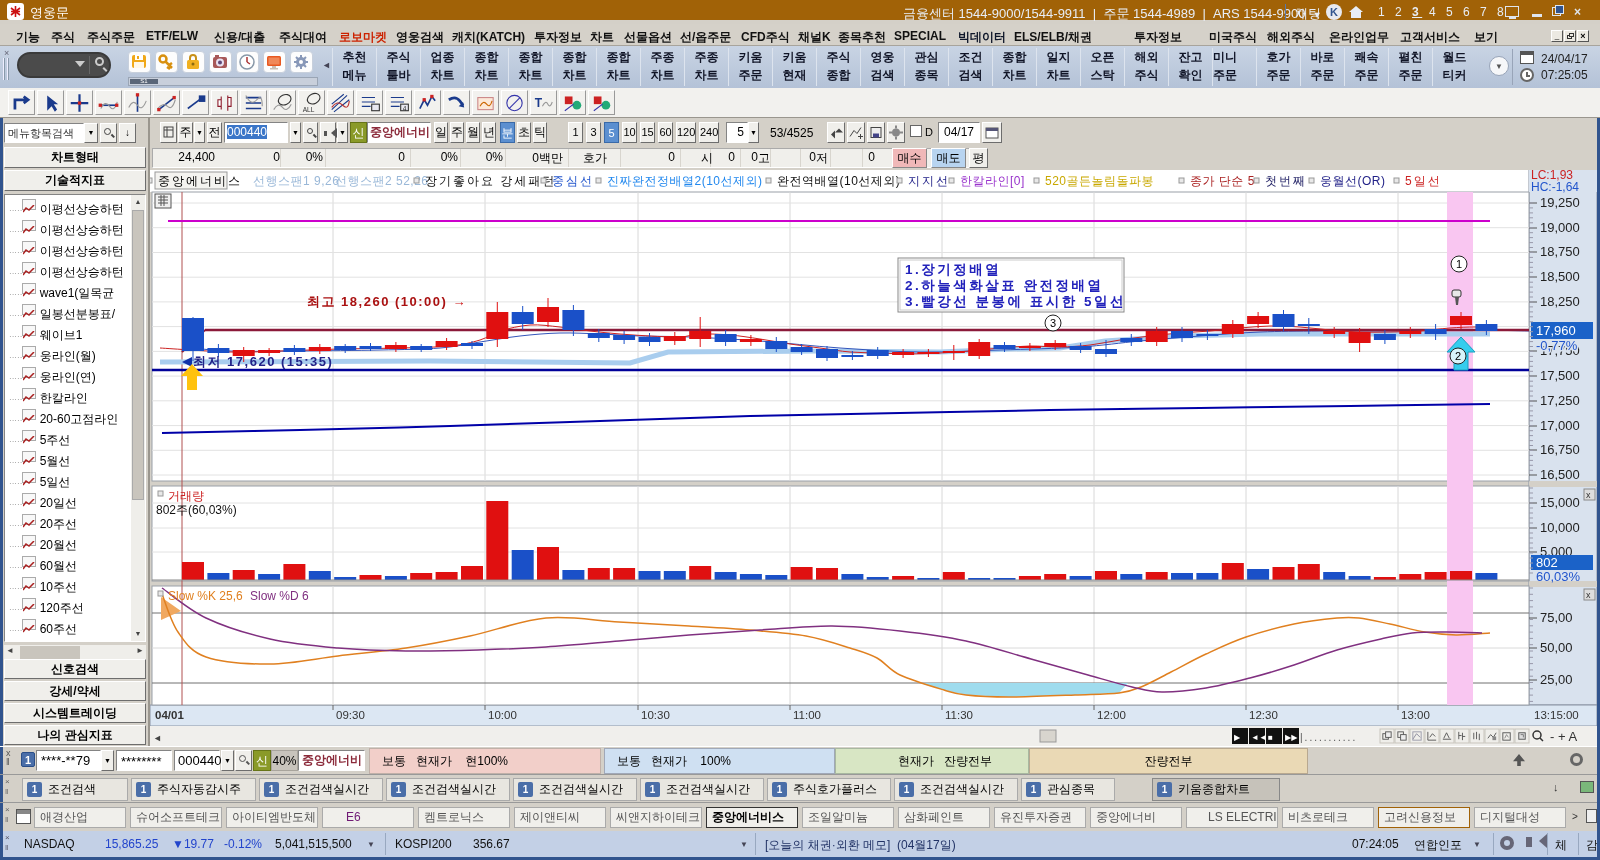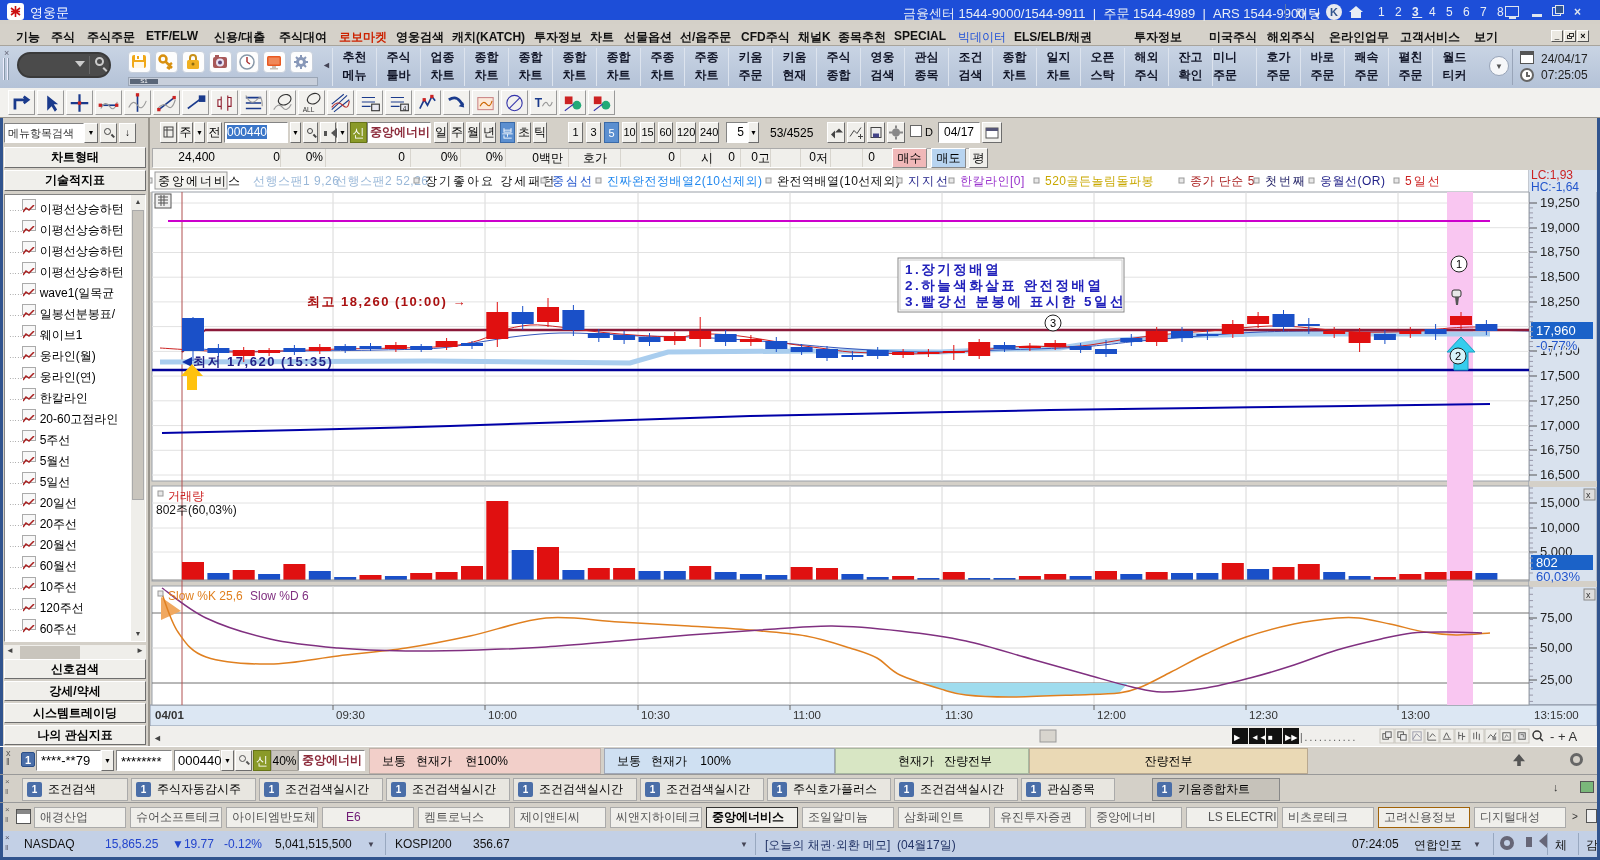--- a/index.html
+++ b/index.html
@@ -1,20 +1,20 @@
 <!DOCTYPE html>
 <html><head><meta charset="utf-8"><style>
 *{margin:0;padding:0;box-sizing:border-box}
 body{width:1600px;height:860px;font-family:"Liberation Sans",sans-serif;overflow:hidden;position:relative;background:#d4d0c8}
 .a{position:absolute}
 .bv{border:1px solid;border-color:#fff #6d6d6d #6d6d6d #fff;background:#f0efeb}
 .sk{border:1px solid;border-color:#848484 #fff #fff #848484;background:#fff}
 .tx{white-space:nowrap}
 </style></head><body>
-<div class="a" style="left:0;top:0;width:1600px;height:20px;background:#1d4ed8">
+<div class="a" style="left:0;top:0;width:1600px;height:20px;background:#a16207">
 <div class="a" style="left:7px;top:3px;width:17px;height:17px;background:#fff;border-radius:3px"><svg width="17" height="17">
         <path d="M4 5 L13 12 M13 5 L4 12 M8.5 3 L8.5 14 M4 8.5 L13 8.5" stroke="#cc1111" stroke-width="1.6"></path>
       </svg></div>
 <div class="a tx" style="left:30px;top:4px;color:#fff;font-size:13px">영웅문</div>
 <div class="a tx" style="left:903px;top:5px;color:#e8edf5;font-size:13px">금융센터 1544-9000/1544-9911&nbsp;&nbsp;|&nbsp;&nbsp;주문 1544-4989&nbsp;&nbsp;|&nbsp;&nbsp;ARS 1544-9900&nbsp;&nbsp;<span style="font-size:9px">▼</span></div>
 <div class="a" style="left:1285px;top:4px;width:1px;height:16px;background:#5a77a8"></div>
 <div class="a tx" style="left:1295px;top:5px;color:#e8edf5;font-size:13px">채팅</div>
 <div class="a" style="left:1326px;top:4px;width:16px;height:16px;background:#e8eaf0;border-radius:8px;color:#31548e;font-size:11px;font-weight:bold;text-align:center;line-height:16px">K</div>
 <div class="a" style="left:1348px;top:5px"><svg width="16" height="14">
         <path d="M1 7 L8 1 L15 7 Z" fill="#e8edf5"></path>
@@ -39,21 +39,21 @@
     <div class="a tx" style="left:396px;top:5px;font-size:12px;color:#111111;font-weight:bold">영웅검색</div>
     <div class="a tx" style="left:452px;top:5px;font-size:12px;color:#111111;font-weight:bold">캐치(KATCH)</div>
     <div class="a tx" style="left:534px;top:5px;font-size:12px;color:#111111;font-weight:bold">투자정보</div>
     <div class="a tx" style="left:590px;top:5px;font-size:12px;color:#111111;font-weight:bold">차트</div>
     <div class="a tx" style="left:624px;top:5px;font-size:12px;color:#111111;font-weight:bold">선물옵션</div>
     <div class="a tx" style="left:680px;top:5px;font-size:12px;color:#111111;font-weight:bold">선/옵주문</div>
     <div class="a tx" style="left:741px;top:5px;font-size:12px;color:#111111;font-weight:bold">CFD주식</div>
     <div class="a tx" style="left:798px;top:5px;font-size:12px;color:#111111;font-weight:bold">채널K</div>
     <div class="a tx" style="left:838px;top:5px;font-size:12px;color:#111111;font-weight:bold">종목추천</div>
     <div class="a tx" style="left:894px;top:5px;font-size:12px;color:#111111;font-weight:bold">SPECIAL</div>
-    <div class="a tx" style="left:958px;top:5px;font-size:12px;color:#1d4ed8;font-weight:normal">빅데이터</div>
+    <div class="a tx" style="left:958px;top:5px;font-size:12px;color:#0f172a;font-weight:bold">빅데이터</div>
     <div class="a tx" style="left:1014px;top:5px;font-size:12px;color:#111111;font-weight:bold">ELS/ELB/채권</div>
     <div class="a tx" style="left:1134px;top:5px;font-size:12px;color:#111111;font-weight:bold">투자정보</div>
     <div class="a tx" style="left:1209px;top:5px;font-size:12px;color:#111111;font-weight:bold">미국주식</div>
     <div class="a tx" style="left:1267px;top:5px;font-size:12px;color:#111111;font-weight:bold">해외주식</div>
     <div class="a tx" style="left:1329px;top:5px;font-size:12px;color:#111111;font-weight:bold">온라인업무</div>
     <div class="a tx" style="left:1400px;top:5px;font-size:12px;color:#111111;font-weight:bold">고객서비스</div>
     <div class="a tx" style="left:1474px;top:5px;font-size:12px;color:#111111;font-weight:bold">보기</div>
     <div class="a" style="left:1551px;top:6px;width:12px;height:12px;border:1px solid;border-color:#fff #555 #555 #fff;background:#ece9e2;font-size:8px;text-align:center;line-height:10px">_</div>
     <div class="a" style="left:1564px;top:6px;width:12px;height:12px;border:1px solid;border-color:#fff #555 #555 #fff;background:#ece9e2">
       <div class="a" style="left:2px;top:4px;width:5px;height:4px;border:1px solid #333"></div>

